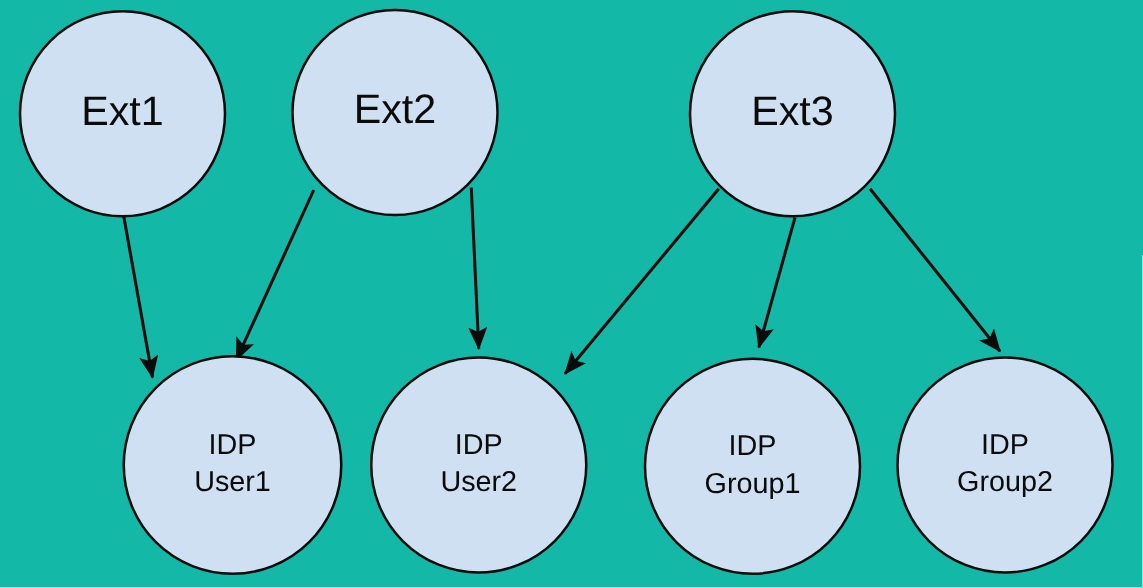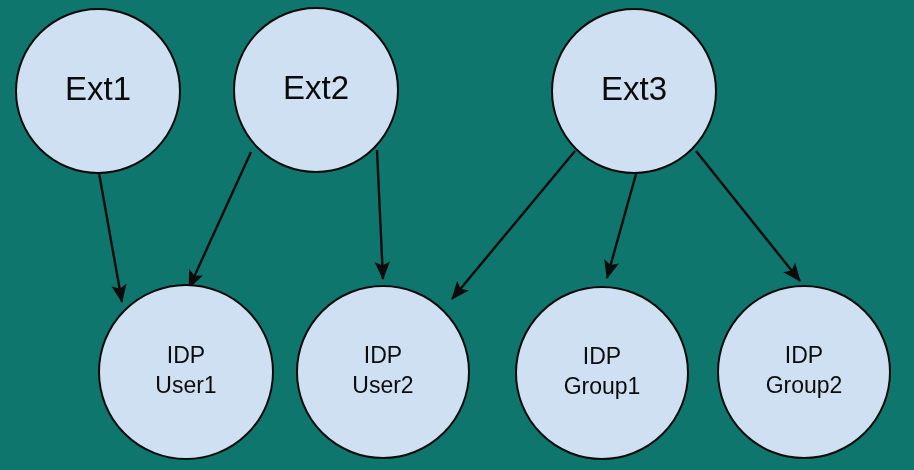--- a/index.html
+++ b/index.html
@@ -45,21 +45,21 @@
   .label-source {
     font-size: 33px;
   }
   .label-target {
     font-size: 23px;
   }
 </style>
 </head>
 <body>
 
-<div id="canvas-wrap" style="background: #0f766e;">
+<div id="canvas-wrap" style="background: #14b8a6;">
   <svg id="diagram-svg" viewBox="0 0 914 470" xmlns="http://www.w3.org/2000/svg">
     <defs>
       <marker id="arrowhead" markerWidth="9" markerHeight="9" refX="7.2" refY="3.2" orient="auto" markerUnits="strokeWidth">
         <path d="M0,0 L7.6,3.2 L0,6.4 L1.6,3.2 Z" fill="#0b0b0b"></path>
       </marker>
     </defs>
     <g id="edges-layer">
         <line class="edge-line" x1="99" y1="173" x2="122" y2="302" stroke="#0b0b0b" marker-end="url(#arrowhead)"></line>
         <line class="edge-line" x1="251" y1="152" x2="189" y2="288" stroke="#0b0b0b" marker-end="url(#arrowhead)"></line>
         <line class="edge-line" x1="377" y1="150" x2="383" y2="279" stroke="#0b0b0b" marker-end="url(#arrowhead)"></line>

